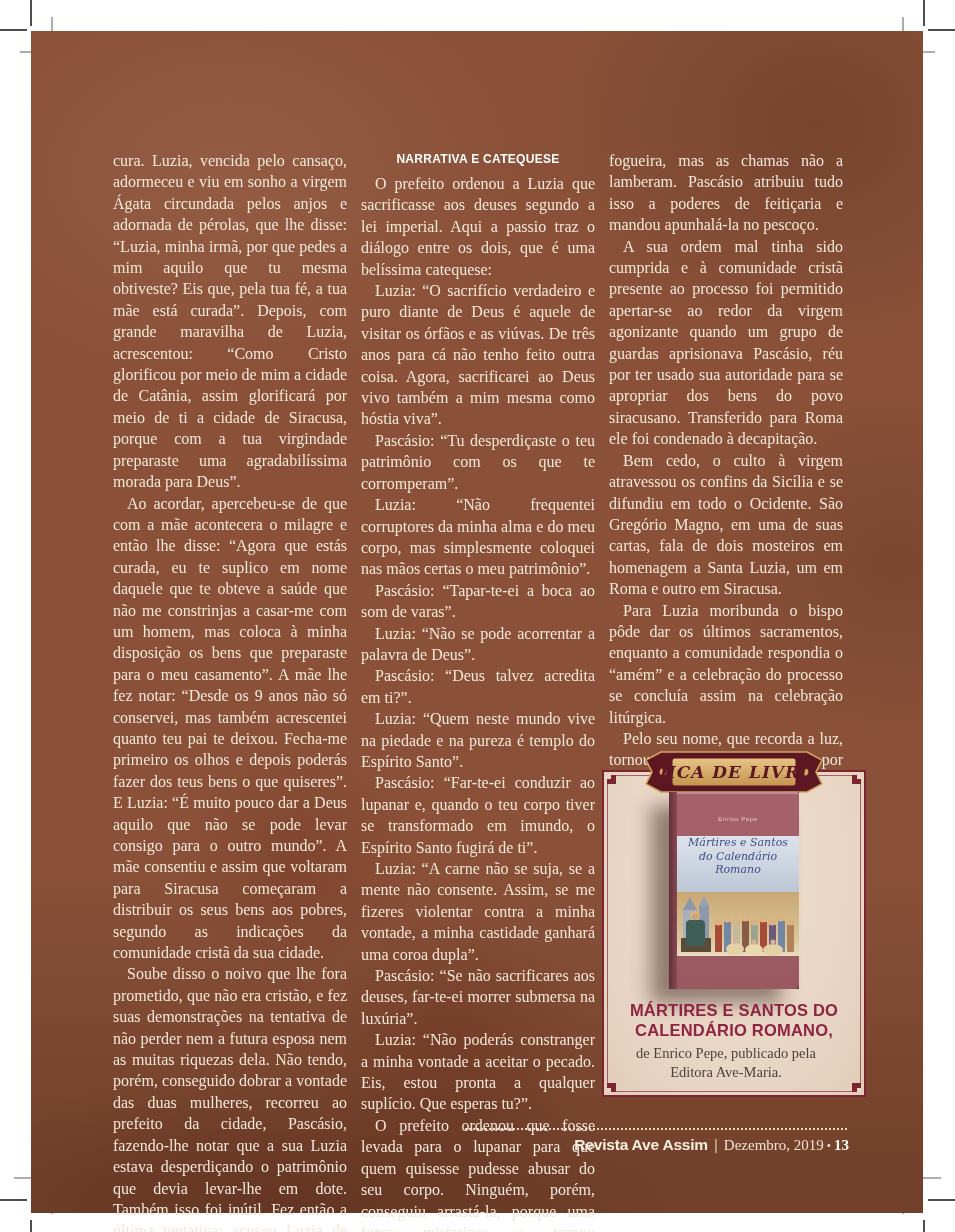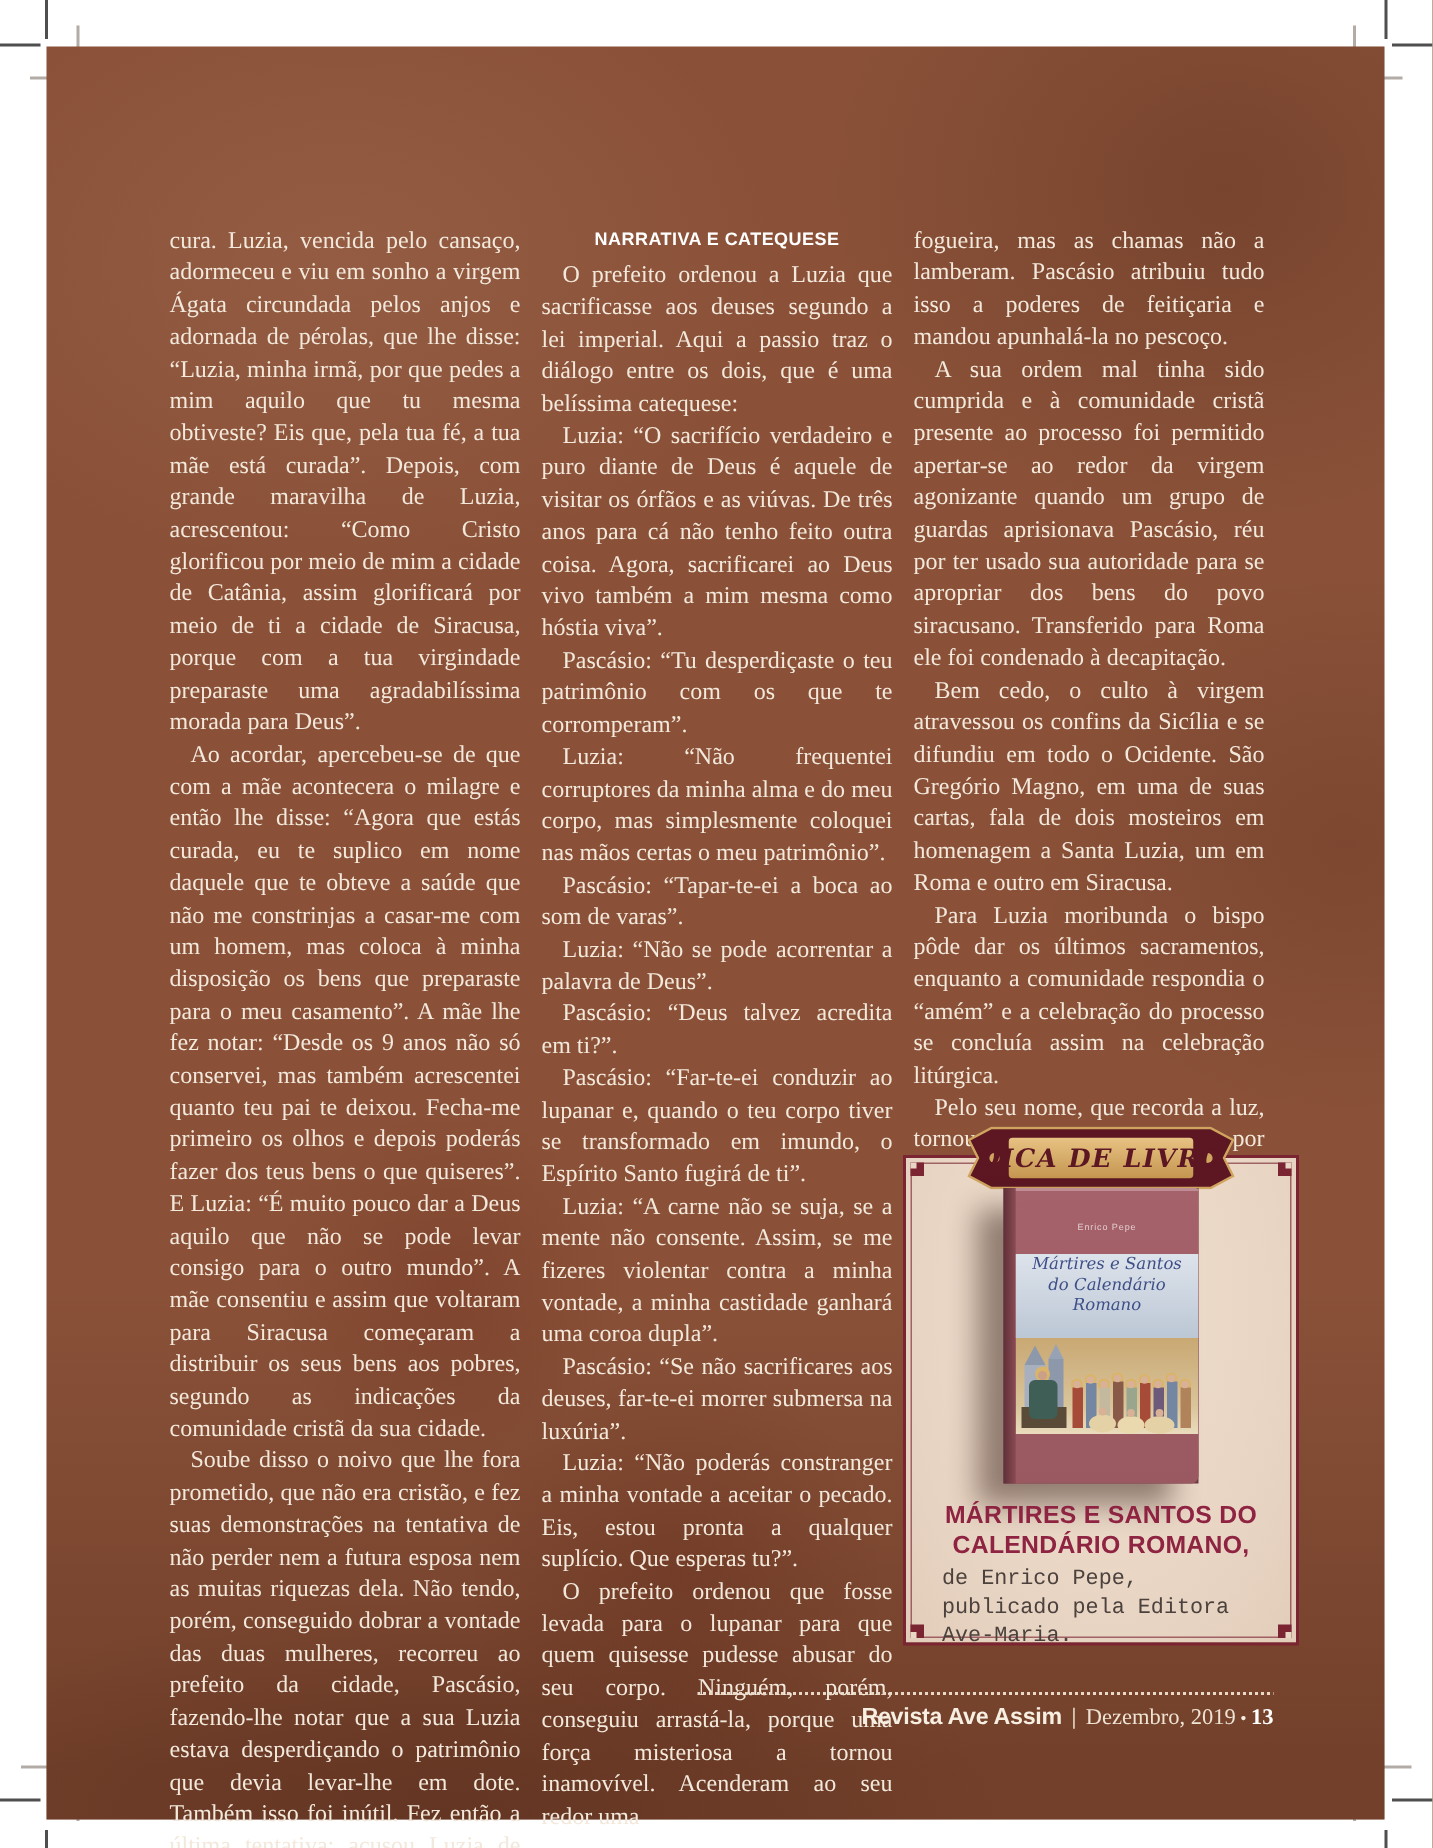--- a/index.html
+++ b/index.html
@@ -85,22 +85,22 @@
     font-size:9px;color:#4a74a8;line-height:9px;margin-top:36px;}
   .logo-name{font-family:"Liberation Sans", sans-serif;font-size:4px;
     color:#d8c6c9;line-height:5px;}
   
   .caption-title{
     position:absolute;left:12px;right:12px;top:228px;text-align:center;
     font-family:"Liberation Sans", sans-serif;font-weight:700;
     font-size:16.5px;line-height:20px;color:#8e2342;letter-spacing:.2px;
   }
   .caption-sub{
-    position:absolute;left:24px;right:40px;top:272px;
-    font-family:Liberation Mono, monospace;font-size:14.5px;
+    position:absolute;left:24px;right:40px;top:272px;text-align:center;
+    font-family:Liberation Serif, serif;font-size:14.5px;
     line-height:19px;color:#4c423d;
   }
   
   .footer-rule{
     position:absolute;left:434px;top:1097px;width:384px;height:2px;
     background-image:repeating-linear-gradient(90deg,#ead9c6 0 2px,transparent 2px 4px);
   }
   .footer{
     position:absolute;right:74px;top:1105px;text-align:right;white-space:nowrap;
     font-size:15px;color:#efe3d3;
@@ -142,20 +142,21 @@
 
   <div class="col col2">
     <h2 class="section-heading">NARRATIVA E CATEQUESE</h2>
     <p>O prefeito ordenou a Luzia que sacrificasse aos deuses segundo a lei imperial. Aqui a passio traz o diálogo entre os dois, que é uma belíssima catequese:</p>
     <p>Luzia: “O sacrifício verdadeiro e puro diante de Deus é aquele de visitar os órfãos e as viúvas. De três anos para cá não tenho feito outra coisa. Agora, sacrificarei ao Deus vivo também a mim mesma como hóstia viva”.</p>
     <p>Pascásio: “Tu desperdiçaste o teu patrimônio com os que te corromperam”.</p>
     <p>Luzia: “Não frequentei corruptores da minha alma e do meu corpo, mas simplesmente coloquei nas mãos certas o meu patrimônio”.</p>
     <p>Pascásio: “Tapar-te-ei a boca ao som de varas”.</p>
     <p>Luzia: “Não se pode acorrentar a palavra de Deus”.</p>
     <p>Pascásio: “Deus talvez acredita em ti?”.</p>
+    <p>Luzia: “Quem neste mundo vive na piedade e na pureza é templo do Espírito Santo”.</p>
     <p>Pascásio: “Far-te-ei conduzir ao lupanar e, quando o teu corpo tiver se transformado em imundo, o Espírito Santo fugirá de ti”.</p>
     <p>Luzia: “A carne não se suja, se a mente não consente. Assim, se me fizeres violentar contra a minha vontade, a minha castidade ganhará uma coroa dupla”.</p>
     <p>Pascásio: “Se não sacrificares aos deuses, far-te-ei morrer submersa na luxúria”.</p>
     <p>Luzia: “Não poderás constranger a minha vontade a aceitar o pecado. Eis, estou pronta a qualquer suplício. Que esperas tu?”.</p>
     <p>O prefeito ordenou que fosse levada para o lupanar para que quem quisesse pudesse abusar do seu corpo. Ninguém, porém, conseguiu arrastá-la, porque uma força misteriosa a tornou inamovível. Acenderam ao seu redor uma</p>
   </div>
 
   <div class="col col3">
     <p class="no-indent">fogueira, mas as chamas não a lamberam. Pascásio atribuiu tudo isso a poderes de feitiçaria e mandou apunhalá-la no pescoço.</p>
     <p>A sua ordem mal tinha sido cumprida e à comunidade cristã presente ao processo foi permitido apertar-se ao redor da virgem agonizante quando um grupo de guardas aprisionava Pascásio, réu por ter usado sua autoridade para se apropriar dos bens do povo siracusano. Transferido para Roma ele foi condenado à decapitação.</p>

